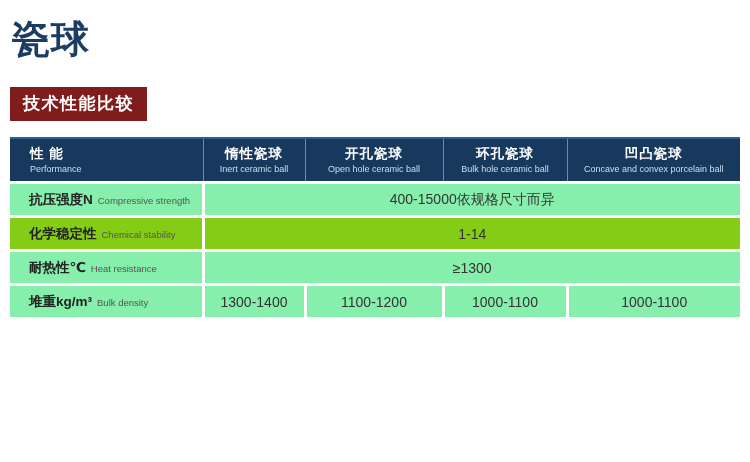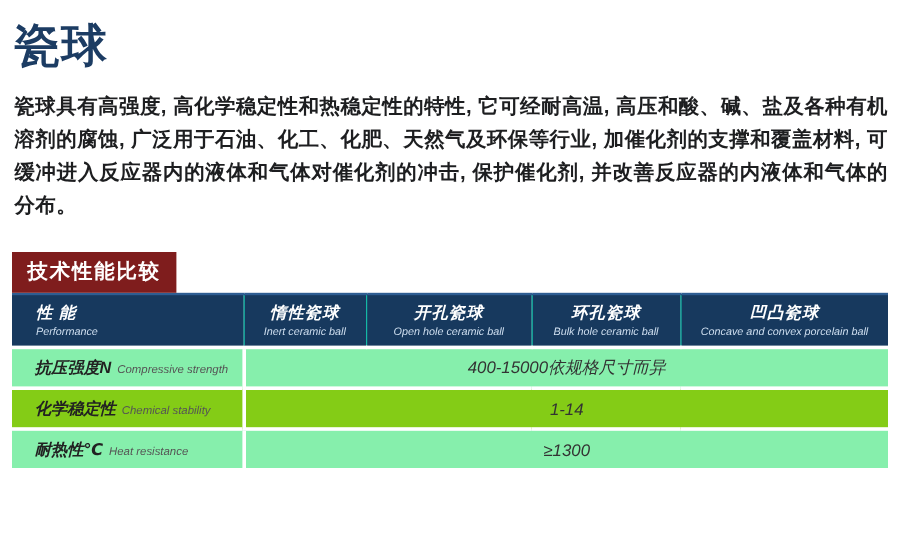--- a/index.html
+++ b/index.html
@@ -36,24 +36,24 @@
     margin-top: 25px;
     background: #7f1d1d;
     color: #ffffff;
     font-size: 17px;
     font-weight: bold;
     letter-spacing: 1.5px;
     padding: 5px 13px 6px 13px;
   }
 
   table.perf {
+    margin-top: 16px;
     border-collapse: collapse;
     table-layout: fixed;
     width: 730px;
-    font-style: italic;
   }
   thead th {
     background: #17395e;
     color: #ffffff;
     height: 42px;
     vertical-align: middle;
     padding: 0;
     border-top: 2px solid #2e5d92;
   }
   thead th + th { border-left: 1px solid #14b8a6; }
@@ -78,21 +78,20 @@
   td.label .zh { font-size: 13.5px; font-weight: bold; color: #222222; }
   td.label .en { font-size: 9.5px; color: #555555; margin-left: 5px; }
 </style>
 </head>
 <body>
 
 <div class="page">
 
   <h1 class="title">瓷球</h1>
 
-  <p class="intro">瓷球具有高强度, 高化学稳定性和热稳定性的特性, 它可经耐高温, 高压和酸、碱、盐及各种有机溶剂的腐蚀, 广泛用于石油、化工、化肥、天然气及环保等行业, 加催化剂的支撑和覆盖材料, 可缓冲进入反应器内的液体和气体对催化剂的冲击, 保护催化剂, 并改善反应器的内液体和气体的分布。</p>
 
   <div class="badge">技术性能比较</div>
 
   <table class="perf">
     <colgroup>
       <col style="width:193px">
         <col style="width:102px">
         <col style="width:138px">
         <col style="width:124px">
         <col style="width:173px">
@@ -133,18 +132,27 @@
           <span class="zh">化学稳定性</span><span class="en">Chemical stability</span>
         </td>
         <td colspan="4">1-14</td>
       </tr>
       <tr class="blue">
         <td class="label">
           <span class="zh">耐热性℃</span><span class="en">Heat resistance</span>
         </td>
         <td colspan="4">≥1300</td>
       </tr>
+      <tr class="blue">
+        <td class="label">
+          <span class="zh">堆重kg/m³</span><span class="en">Bulk density</span>
+        </td>
+        <td>1300-1400</td>
+        <td>1100-1200</td>
+        <td>1000-1100</td>
+        <td>1000-1100</td>
+      </tr>
     </tbody>
   </table>
 
   
 
 </div>
 
 </body></html>

